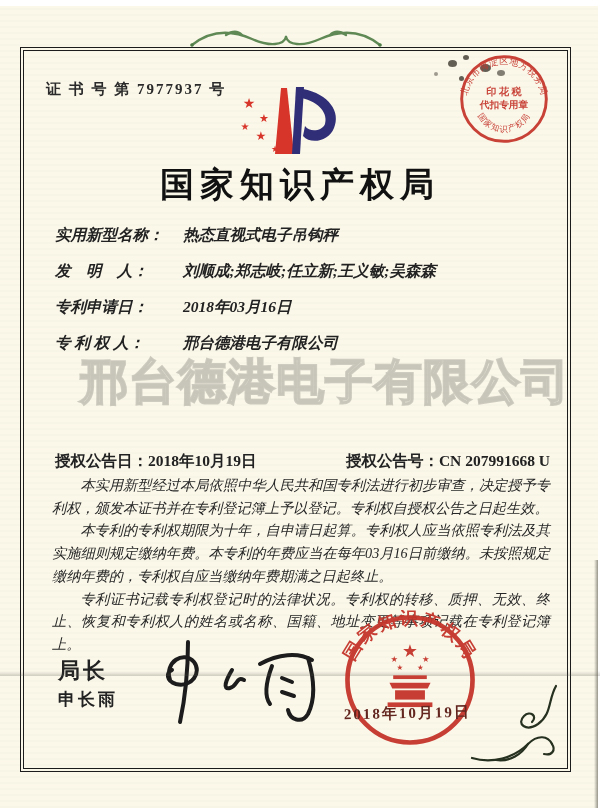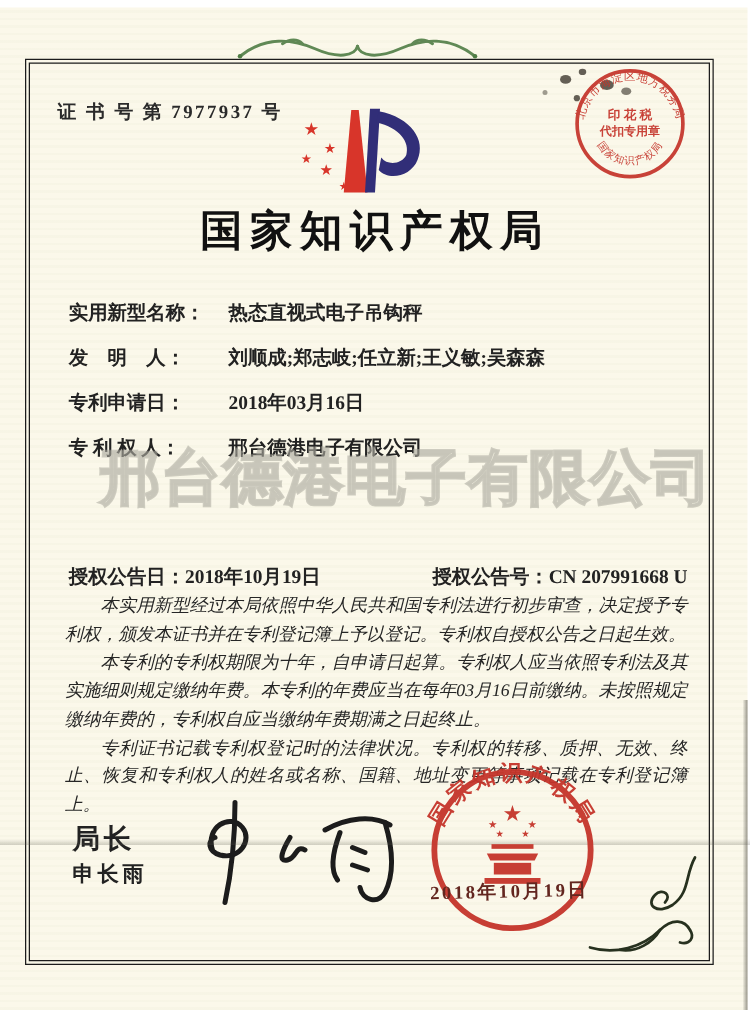--- a/index.html
+++ b/index.html
@@ -31,21 +31,21 @@
   .sm3 { left:480px; top:64px; width:11px; height:8px; }
   .sm4 { left:459px; top:76px; width:5px; height:5px; }
   .sm5 { left:497px; top:70px; width:8px; height:6px; opacity:.8; }
   .sm6 { left:434px; top:72px; width:4px; height:4px; opacity:.6; }
 
   .logo { position:absolute; left:237px; top:82px; width:104px; height:80px; }
 
   .title { position:absolute; left:0; top:162px; width:100%; text-align:center;
     font-size:34px; font-weight:bold; letter-spacing:6px; color:#111; }
 
-  .fields { position:absolute; left:55px; top:240px; width:500px; }
+  .fields { position:absolute; left:55px; top:224px; width:500px;font-style:italic; }
   .field-row { height:22px; line-height:22px; margin-bottom:14px;
     font-size:15.5px; font-weight:600; color:#222; white-space:nowrap; }
   .field-label { display:inline-block; width:124px; }
   .grant-row { position:absolute; left:55px; top:451px; width:495px; display:flex;
     justify-content:space-between; font-size:15.5px; font-weight:600; color:#222; white-space:nowrap; }
 
   .watermark { position:absolute; left:80px; top:350px; width:500px; text-align:left;
     font-size:48px; font-weight:bold; letter-spacing:1px; white-space:nowrap;
     color:rgba(185,182,172,0.18); -webkit-text-stroke:1.8px rgba(170,167,156,0.55);
     pointer-events:none; z-index:5; }

